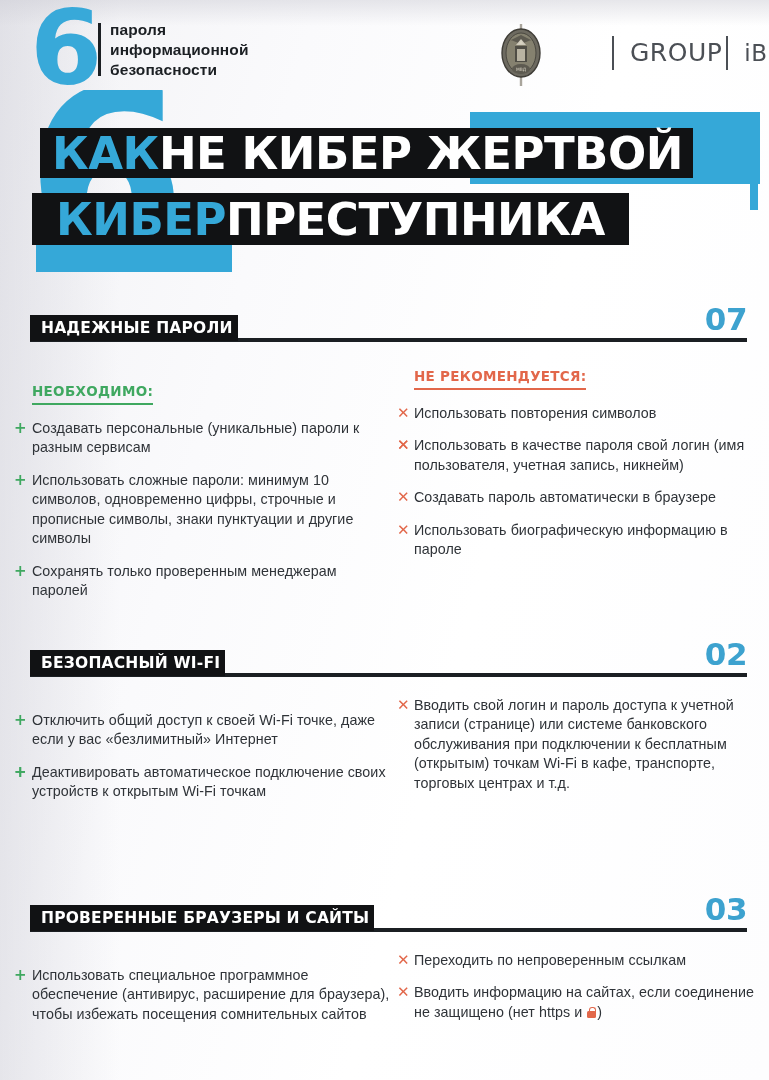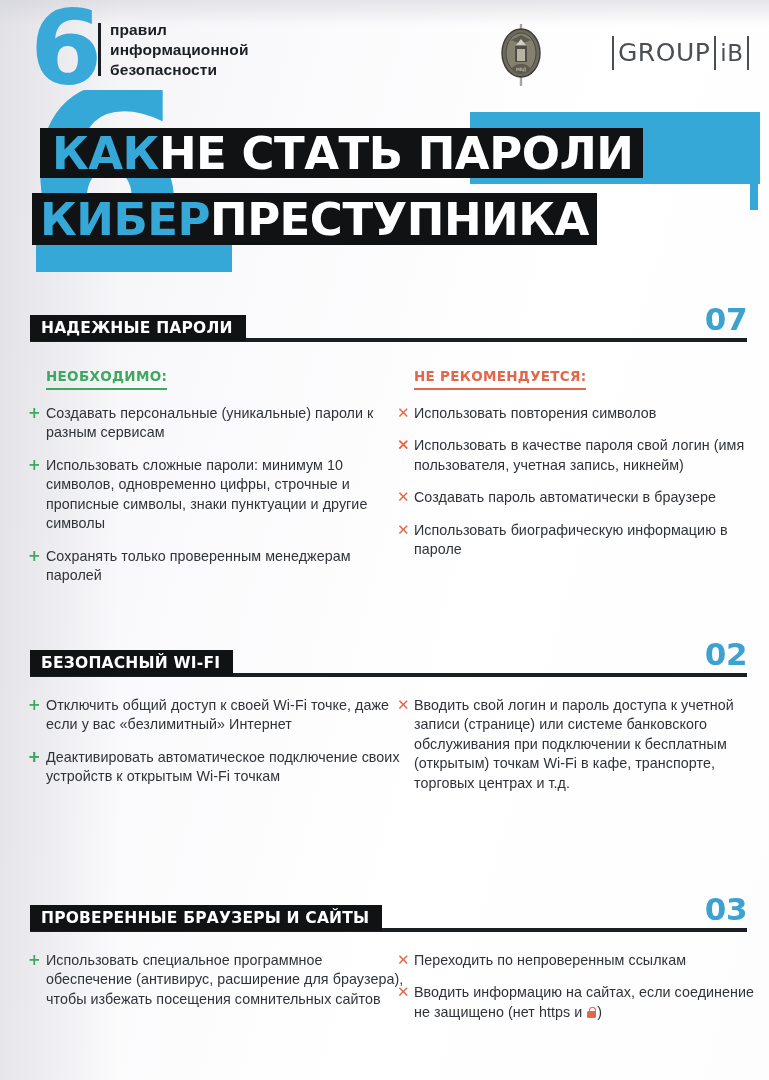--- a/index.html
+++ b/index.html
@@ -78,20 +78,21 @@
     color: #4b4f55;
   }
   .gib-bar { width: 2px; background: #4b4f55; }
   .gib-word {
     font-family: "DejaVu Sans", sans-serif;
     font-size: 25px;
     font-weight: normal;
     letter-spacing: .5px;
     padding: 0 4px;
     line-height: 34px;
+    margin-left: 12px;
   }
   .gib-word.small { font-size: 23px; }
 
   
   .title-zone { position: absolute; left: 12px; top: 100px; width: 769px; height: 195px; }
 
   .deco-blue-top {
     position: absolute;
     left: 458px; top: 12px;
     width: 290px; height: 72px;
@@ -134,41 +135,41 @@
   }
   .title-bar.line1 {
     left: 28px; top: 28px;
     height: 50px;
     padding: 0 10px 0 12px;
     font-size: 45px;
   }
   .title-bar.line2 {
     left: 20px; top: 93px;
     height: 52px;
-    padding: 0 8px;
+    padding: 0 24px;
     font-size: 45px;
   }
   .accent { color: #35a8d8; }
 
   
   .section { position: absolute; left: 0; width: 769px; }
 
   .sec-headbar { position: relative; height: 30px; }
   .sec-head-black {
     position: absolute;
     left: 30px; top: 0;
     height: 26px;
     background: #111214;
     color: #fff;
     font-family: "DejaVu Sans", sans-serif;
     font-size: 15.5px;
     font-weight: bold;
     letter-spacing: .2px;
     line-height: 26px;
-    padding: 0 13px 0 11px;
+    padding: 0 5px 0 11px;
     white-space: nowrap;
   }
   .sec-rule {
     position: absolute;
     left: 30px; top: 23px;
     right: 22px;
     height: 4px;
     background: #1b1f23;
   }
   .sec-num {
@@ -177,21 +178,21 @@
     font-family: "DejaVu Sans", sans-serif;
     font-size: 31px;
     font-weight: bold;
     color: #3da2cf;
     letter-spacing: -.5px;
     line-height: 34px;
   }
 
   .columns { position: relative; }
   .col { position: absolute; top: 0; }
-  .col.left  { left: 28px;  width: 378px; }
+  .col.left  { left: 14px;  width: 378px; margin-top: 15px; }
   .col.right { left: 396px; width: 358px; }
 
   .col-title {
     font-family: "DejaVu Sans", sans-serif;
     font-size: 13.5px;
     font-weight: bold;
     letter-spacing: .3px;
     padding-bottom: 4px;
     display: inline-block;
     margin-left: 18px;
@@ -248,21 +249,21 @@
 
 <div id="page">
 
   <div class="paper-shade"></div>
   <div class="paper-shade2"></div>
 
   <div class="header">
     <div class="big-six">6</div>
     <div class="rule-vert"></div>
     <div class="header-lines">
-      <div>правил</div>
+      <div>пароля</div>
       <div>информационной</div>
       <div>безопасности</div>
     </div>
 
     <svg class="emblem" viewBox="0 0 48 62">
       <line x1="24" y1="0" x2="24" y2="62" stroke="#a9a59c" stroke-width="2.4"></line>
       <ellipse cx="24" cy="29" rx="19" ry="24" fill="#6d6a60" stroke="#3f3d37" stroke-width="1.4"></ellipse>
       <ellipse cx="24" cy="29" rx="15" ry="20" fill="#85816f" stroke="#4a4840" stroke-width="1"></ellipse>
       <path d="M10 18 L24 11 L38 18 L34 16 L24 20 L14 16 Z" fill="#5d5a50"></path>
       <path d="M24 15 l5 6 h-10 z" fill="#cfcabb"></path>
@@ -283,21 +284,21 @@
   </div>
 
   <div class="title-zone">
     <div class="deco-blue-top"></div>
     <div class="deco-blue-bar"></div>
     <div class="deco-six-ghost">6</div>
     <div class="deco-blue-foot"></div>
 
     <div class="title-bar line1">
       <span class="accent">КАК</span>
-        <span> НЕ СТАТЬ ПАРОЛИ</span>
+        <span> НЕ КИБЕР ЖЕРТВОЙ</span>
     </div>
     <div class="title-bar line2">
       <span class="accent">КИБЕР</span>
         <span>ПРЕСТУПНИКА</span>
     </div>
   </div>
 
   <div class="section" style="top:315px;">
     <div class="sec-headbar">
       <div class="sec-rule"></div>

